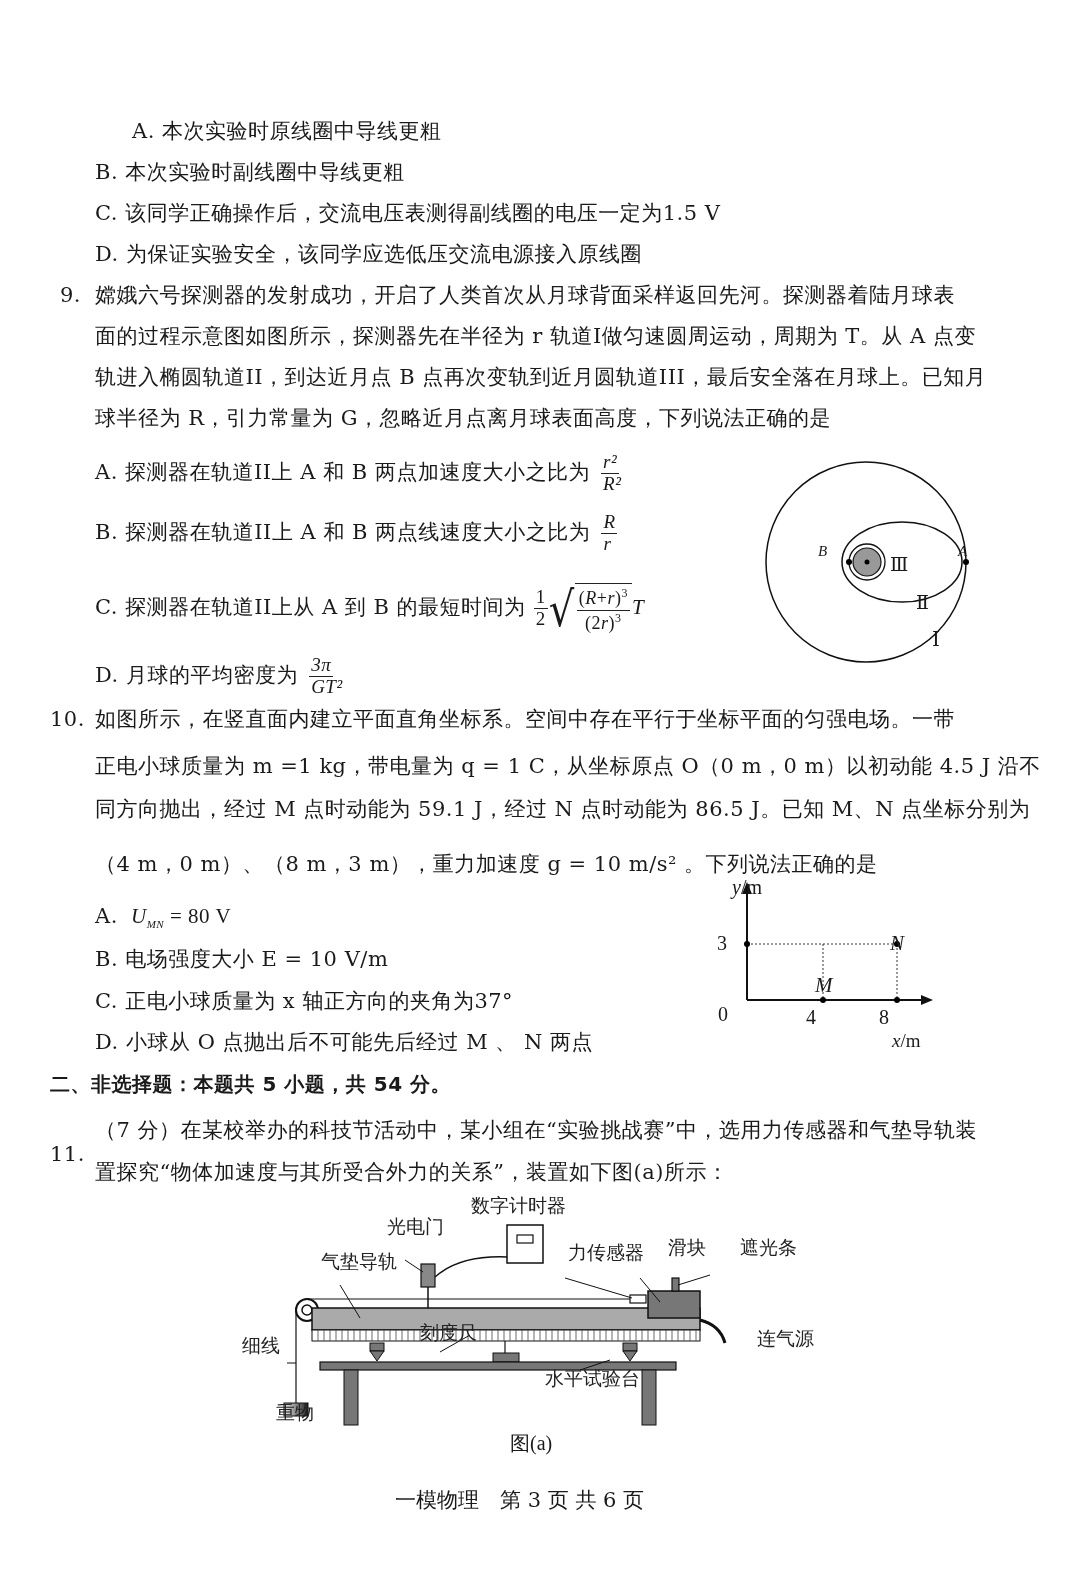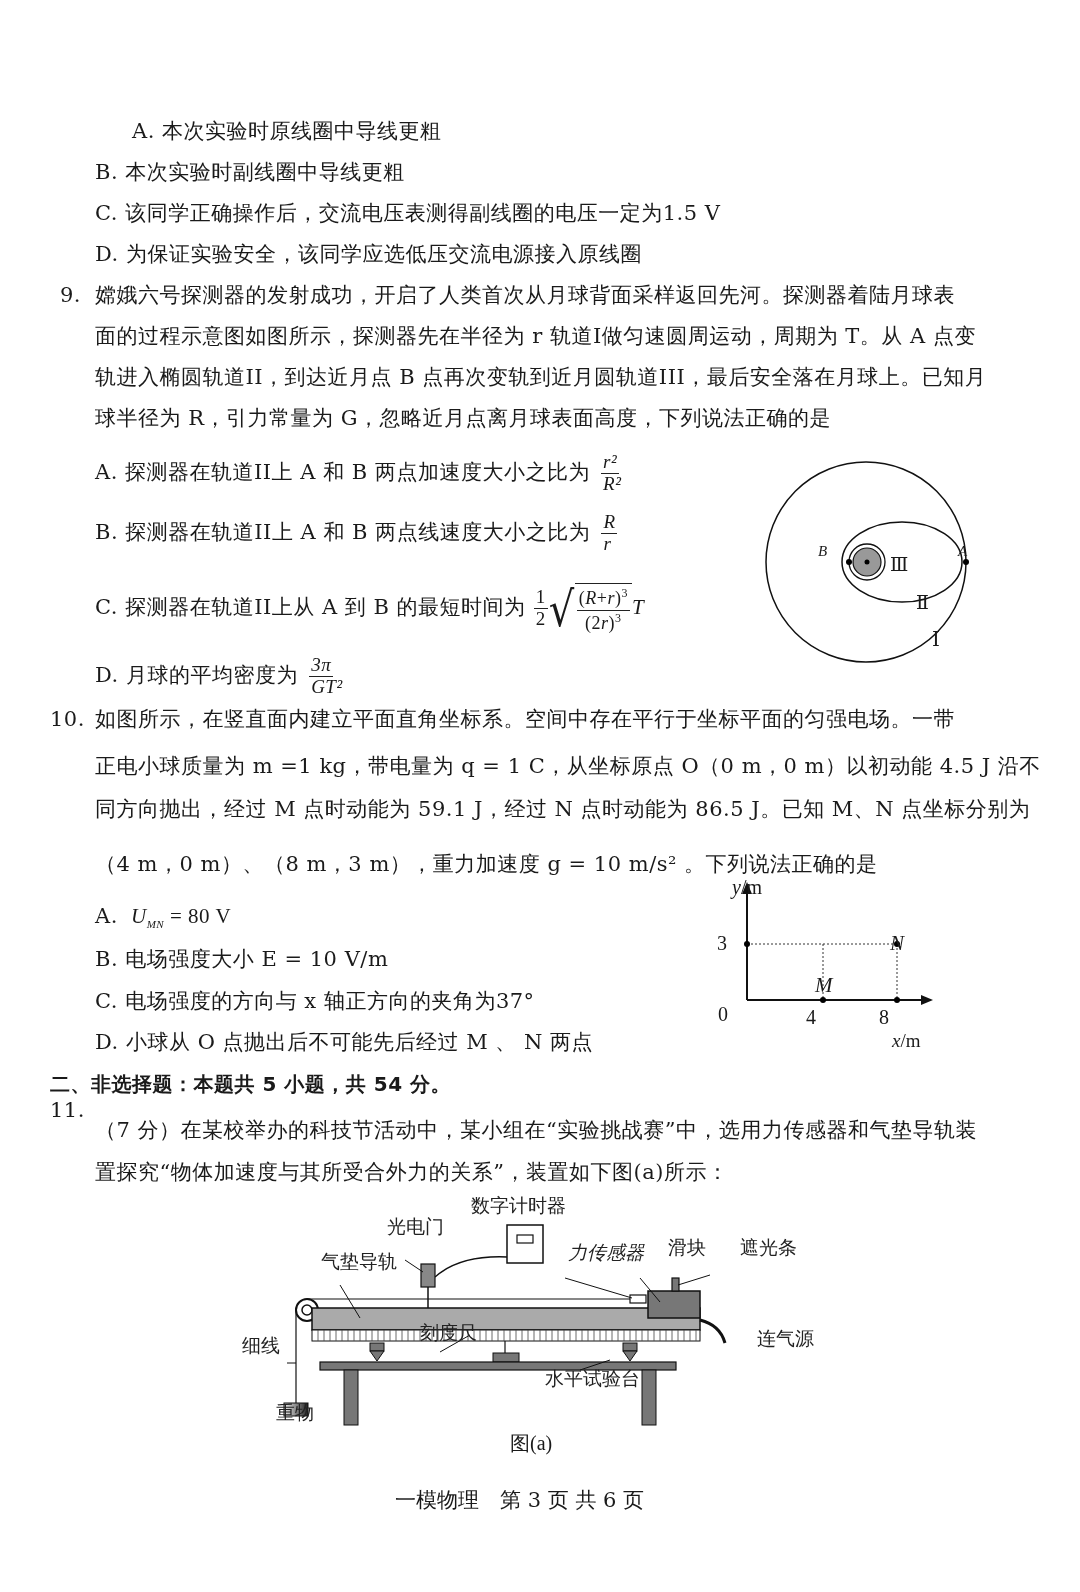--- a/index.html
+++ b/index.html
@@ -113,21 +113,21 @@
 <div class="line" style="left:95px; top:902px;">
   <span>A.</span>
   <span class="rm" style="margin-left:6px;"><span class="it">U</span><sub class="it">MN</sub> = 80 V</span>
 </div>
 <div class="line" style="left:95px; top:945px;">
   <span>B.</span>
   <span>电场强度大小 E = 10 V/m</span>
 </div>
 <div class="line" style="left:95px; top:987px;">
   <span>C.</span>
-  <span>电场强度的方向与 x 轴正方向的夹角为37°</span>
+  <span>正电小球质量为 x 轴正方向的夹角为37°</span>
 </div>
 <div class="line" style="left:95px; top:1028px;">
   <span>D.</span>
   <span>小球从 O 点抛出后不可能先后经过 M 、 N 两点</span>
 </div>
 
 <svg class="abs" style="left:700px; top:870px;" width="280" height="170" viewBox="0 0 280 170">
   <line x1="47" y1="130" x2="47" y2="20" stroke="#111" stroke-width="2"></line>
   <polygon points="47,12 42,24 52,24" fill="#111"></polygon>
   <line x1="47" y1="130" x2="225" y2="130" stroke="#111" stroke-width="2"></line>
@@ -144,21 +144,21 @@
 <div class="abs rm" style="left:892px; top:987px; font-size:19px;margin-top:43px;"><span class="it">x</span>/m</div>
 <div class="abs rm" style="left:717px; top:932px; font-size:20px;">3</div>
 <div class="abs rm" style="left:718px; top:1003px; font-size:20px;">0</div>
 <div class="abs rm" style="left:806px; top:1006px; font-size:20px;">4</div>
 <div class="abs rm" style="left:879px; top:1006px; font-size:20px;">8</div>
 <div class="abs it" style="left:815px; top:973px; font-size:21px;">M</div>
 <div class="abs it" style="left:890px; top:931px; font-size:21px;">N</div>
 
 <div class="line bold" style="left:50px; top:1070px; font-size:20px;">二、非选择题：本题共 5 小题，共 54 分。</div>
 
-<div class="line" style="left:50px; top:1096px;">11.</div>
+<div class="line" style="left:50px; top:1140px;">11.</div>
 <div class="line" style="left:95px; top:1116px;">（7 分）在某校举办的科技节活动中，某小组在“实验挑战赛”中，选用力传感器和气垫导轨装</div>
 <div class="line" style="left:95px; top:1158px;">置探究“物体加速度与其所受合外力的关系”，装置如下图(a)所示：</div>
 
 <svg class="abs" style="left:230px; top:1185px;" width="600" height="250" viewBox="0 0 600 250">
 
   <rect x="277" y="40" width="36" height="38" fill="#fff" stroke="#111" stroke-width="1.5"></rect>
   <rect x="287" y="50" width="16" height="8" fill="#fff" stroke="#111" stroke-width="1.2"></rect>
   <path d="M205,92 Q230,70 277,72" fill="none" stroke="#111" stroke-width="1.5"></path>
 
   <rect x="191" y="79" width="14" height="23" fill="#888" stroke="#111" stroke-width="1.2"></rect>
@@ -272,21 +272,21 @@
   <line x1="335" y1="93" x2="402" y2="113" stroke="#111" stroke-width="1"></line>
   <line x1="410" y1="93" x2="430" y2="117" stroke="#111" stroke-width="1"></line>
   <line x1="480" y1="90" x2="448" y2="100" stroke="#111" stroke-width="1"></line>
   <line x1="210" y1="167" x2="240" y2="150" stroke="#111" stroke-width="1"></line>
   <line x1="57" y1="178" x2="66" y2="178" stroke="#111" stroke-width="1"></line>
   <line x1="350" y1="185" x2="380" y2="175" stroke="#111" stroke-width="1"></line>
 </svg>
 <div class="diag-label" style="left:471px; top:1193px;">数字计时器</div>
 <div class="diag-label" style="left:387px; top:1214px;">光电门</div>
 <div class="diag-label" style="left:321px; top:1249px;">气垫导轨</div>
-<div class="diag-label" style="left:568px; top:1240px;font-style:italic;">力传感器</div>
+<div class="diag-label" style="left:568px; top:1240px;">力传感器</div>
 <div class="diag-label" style="left:668px; top:1235px;">滑块</div>
 <div class="diag-label" style="left:740px; top:1235px;">遮光条</div>
 <div class="diag-label" style="left:420px; top:1320px;text-align:right;">刻度尺</div>
 <div class="diag-label" style="left:242px; top:1333px;">细线</div>
 <div class="diag-label" style="left:757px; top:1326px;">连气源</div>
 <div class="diag-label" style="left:545px; top:1366px;">水平试验台</div>
 <div class="diag-label" style="left:276px; top:1400px;">重物</div>
 <div class="abs rm" style="left:510px; top:1430px; font-size:20px;">图(a)</div>
 
 <div class="footer" style="left:395px; top:1486px;text-align:center;">一模物理　第 3 页 共 6 页</div>

